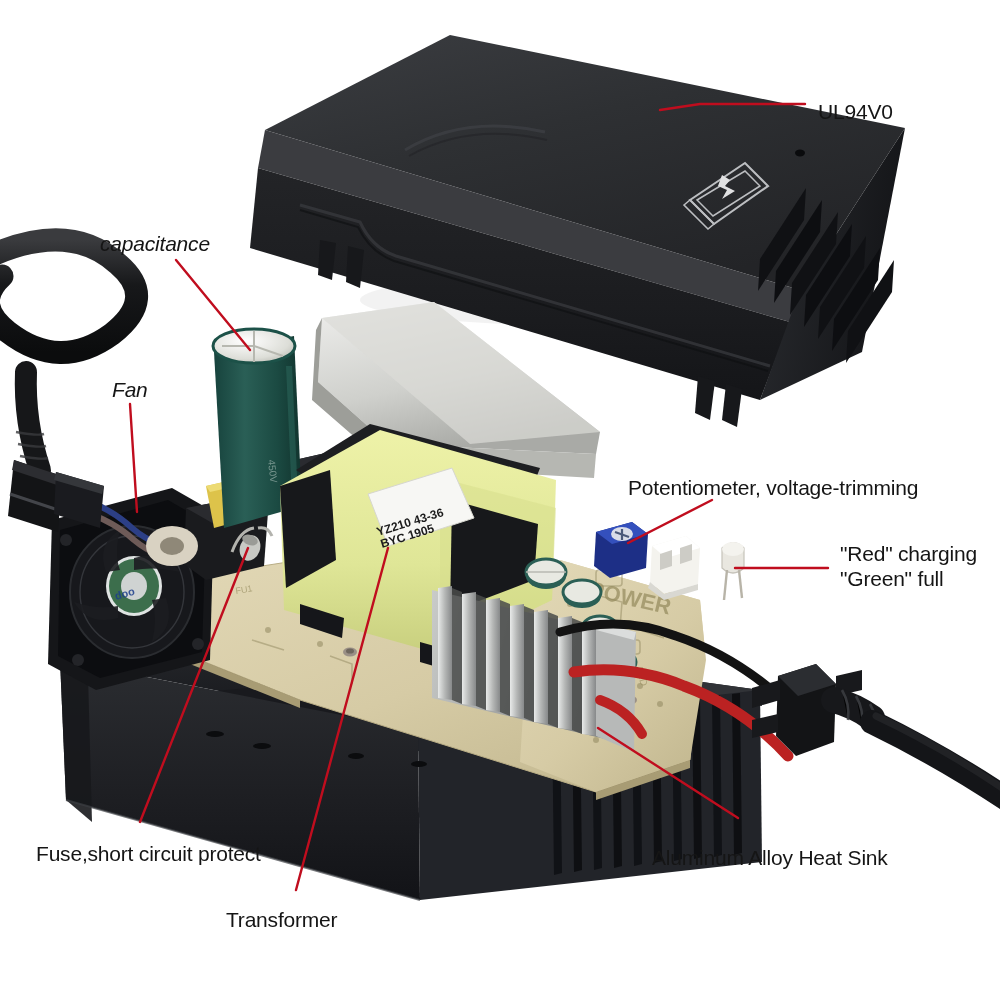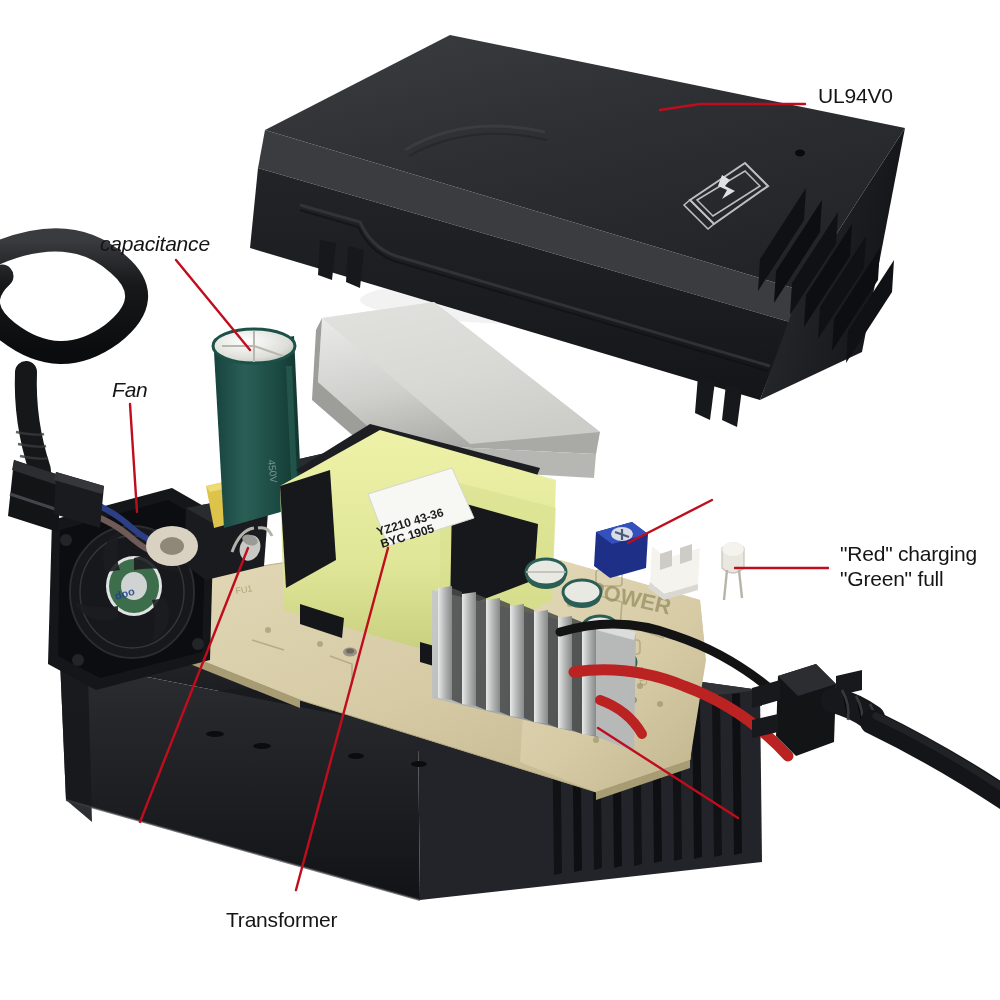--- a/index.html
+++ b/index.html
@@ -447,27 +447,30 @@
         <polyline points="176,260 250,350" stroke="#c00d1e" fill="none"></polyline>
         <polyline points="130,404 137,512" stroke="#c00d1e" fill="none"></polyline>
         <polyline points="712,500 628,543" stroke="#c00d1e" fill="none"></polyline>
         <polyline points="828,568 735,568" stroke="#c00d1e" fill="none"></polyline>
         <polyline points="248,548 140,822" stroke="#c00d1e" fill="none"></polyline>
         <polyline points="388,548 296,890" stroke="#c00d1e" fill="none"></polyline>
         <polyline points="598,728 738,818" stroke="#c00d1e" fill="none"></polyline>
       </g>
   </svg>
 
-  <div class="anno-label" style="left:818px; top:84px;">UL94V0</div>
+  <div class="anno-label" style="left:818px; top:100px;">UL94V0</div>
 
   <div class="anno-label" style="left:100px; top:232px;font-style:italic;">capacitance</div>
 
   <div class="anno-label" style="left:112px; top:378px;font-style:italic;">Fan</div>
 
+  <div class="anno-label" style="left:628px; top:476px;">Potentiometer, voltage-trimming</div>
 
   <div class="anno-label two-line" style="left:840px; top:542px;">"Red" charging
 "Green" full</div>
 
+  <div class="anno-label" style="left:36px; top:842px;">Fuse,short circuit protect</div>
 
   <div class="anno-label" style="left:226px; top:908px;text-align:center;">Transformer</div>
 
+  <div class="anno-label" style="left:652px; top:846px;">Aluminum Alloy Heat Sink</div>
 
 </div>
 
 </body></html>

